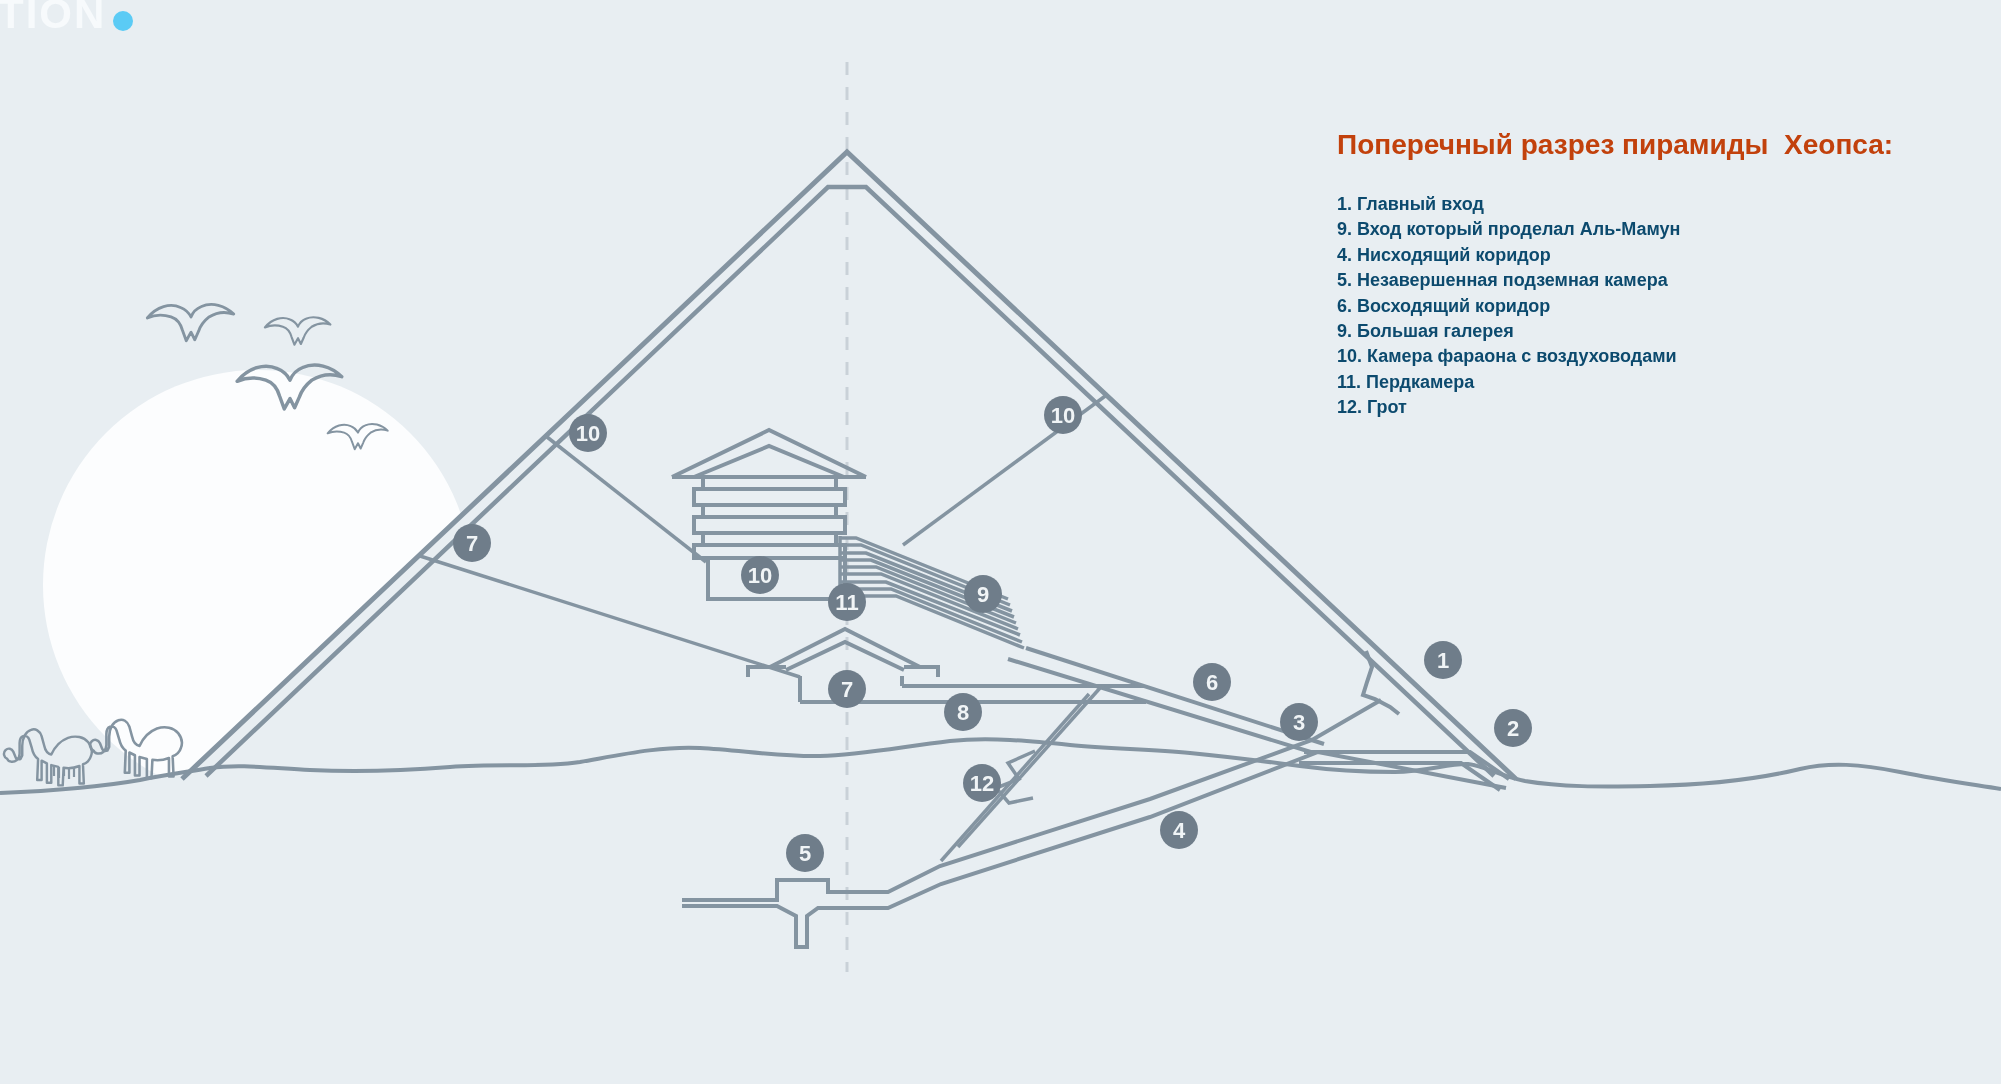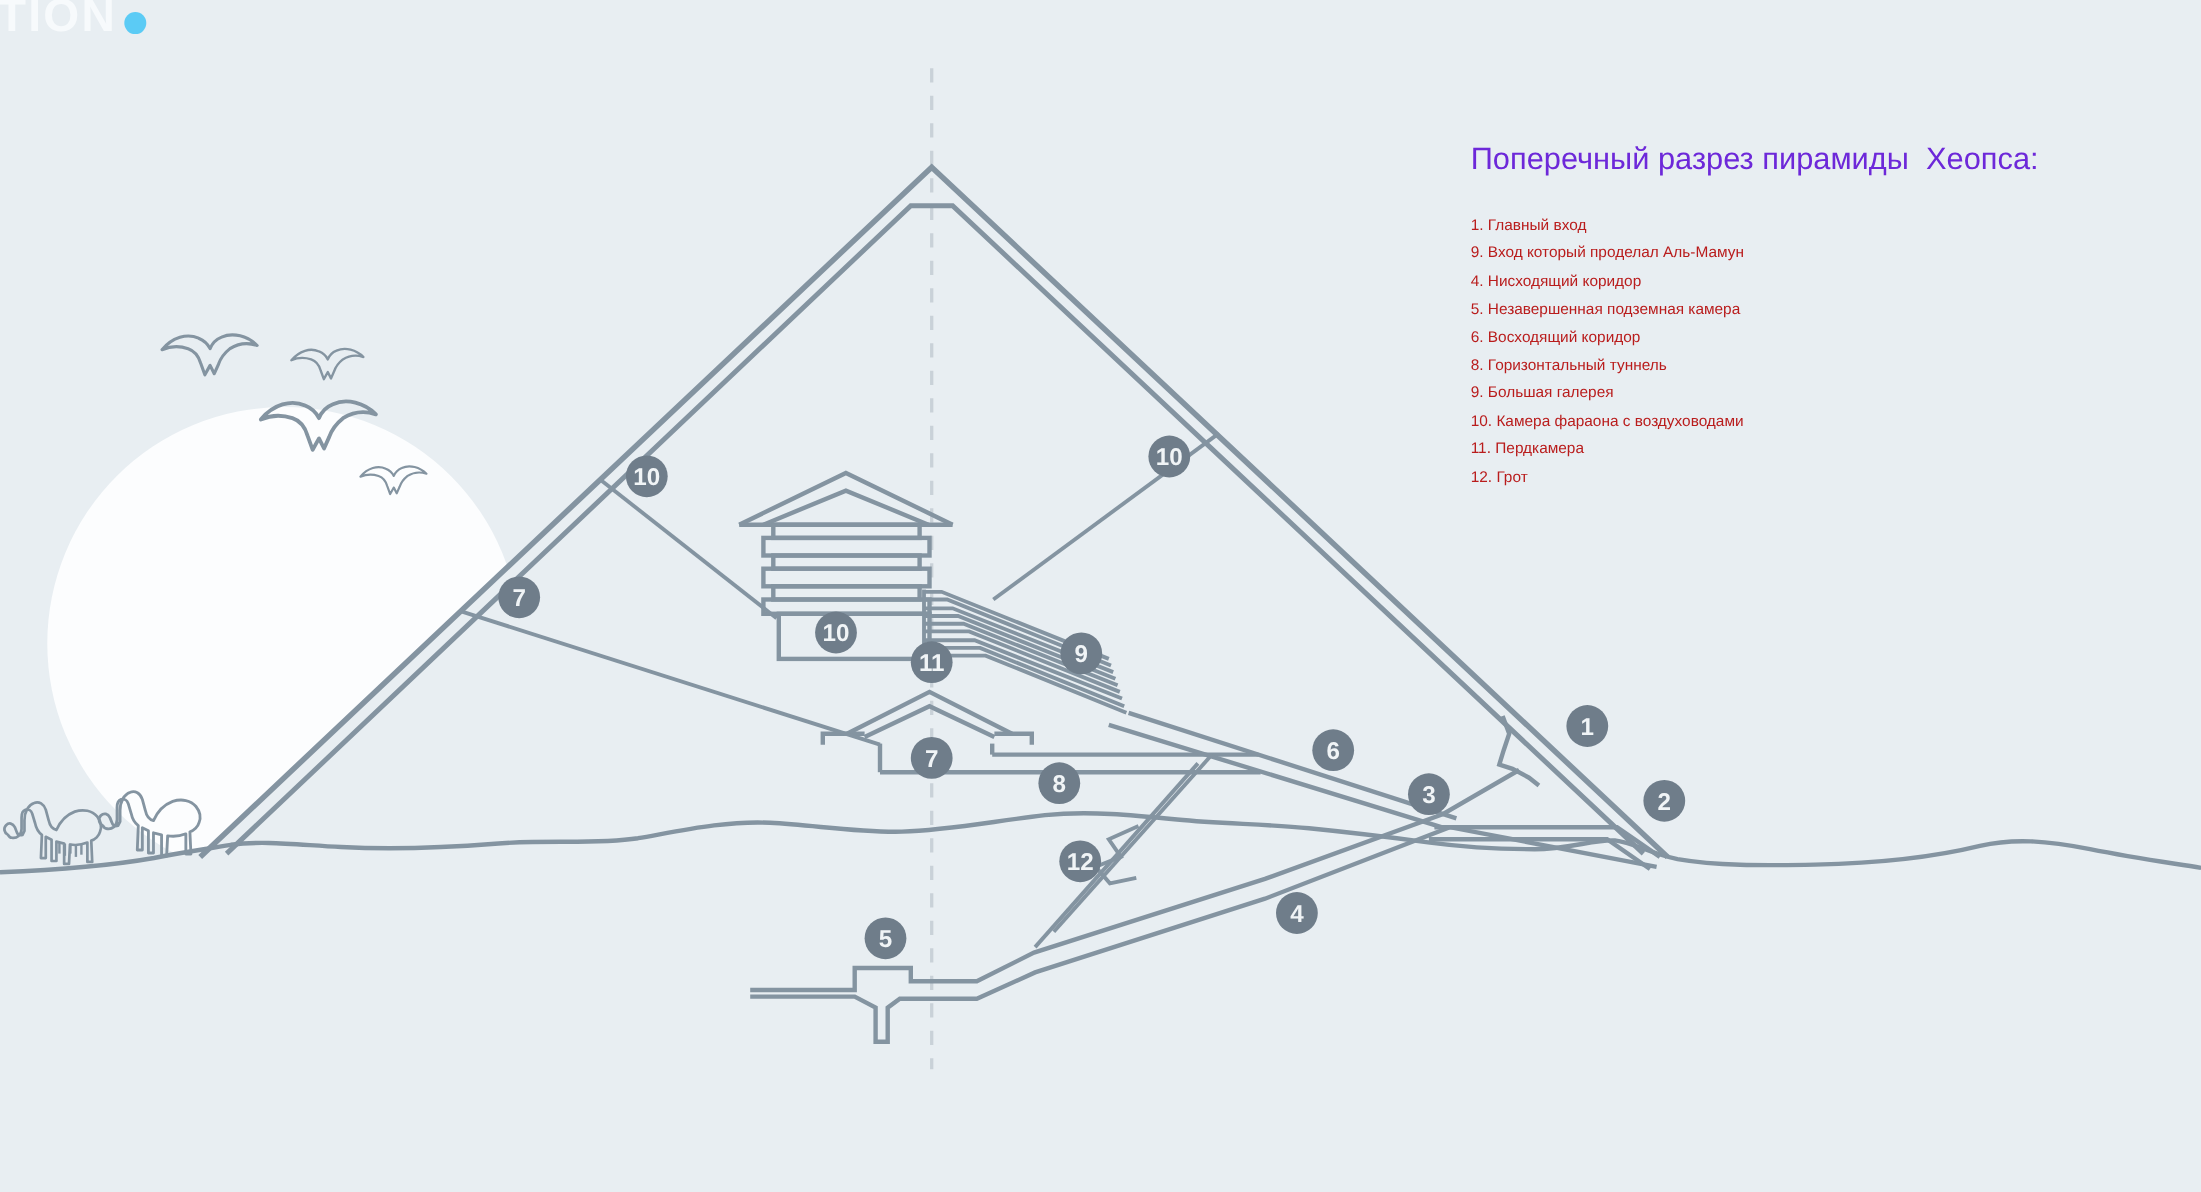--- a/index.html
+++ b/index.html
@@ -22,26 +22,26 @@
   .logo-dot{
     display:inline-block;width:20px;height:20px;border-radius:50%;
     background:#5bcbf5;margin-left:7px;margin-top:14px;
   }
   
   .legend{
     position:absolute;left:1337px;top:129px;width:560px;
     color:#525d68;
   }
   .legend-title{
-    font-size:28px;font-weight:normal;color:#6d28d9;
+    font-size:28px;font-weight:bold;color:#c2410c;
     white-space:pre-wrap;
     margin:0 0 31px 0;
   }
   .legend-item{
-    font-size:14px;line-height:25.4px;color:#b91c1c;
+    font-size:18px;line-height:25.4px;color:#0c4a6e;font-weight:bold;
   }
 </style>
 </head>
 <body>
 
 <svg id="scene" width="2001" height="1084" viewBox="0 0 2001 1084">
   <defs>
     <path id="gull" fill="none" stroke="#8494a1" stroke-width="3" stroke-linejoin="round" d="M-46,2 C-36,-10 -22,-14 -11,-9 C-6,-7 -2,-3 0,1 C2,-4 6,-8 11,-10 C22,-15 36,-11 45,-2
          C36,-5 27,-4 19,1 C14,5 10,10 8,16 L4,25 L0,17 L-5,26 L-9,15 C-11,8 -15,3 -21,1
          C-30,-2 -39,-1 -46,2 Z"></path>
@@ -231,19 +231,18 @@
 </div>
 
 <div class="legend">
   <div class="legend-title">Поперечный разрез пирамиды  Хеопса:</div>
   <div class="legend-items">
       <div class="legend-item">1. Главный вход</div>
       <div class="legend-item">9. Вход который проделал Аль-Мамун</div>
       <div class="legend-item">4. Нисходящий коридор</div>
       <div class="legend-item">5. Незавершенная подземная камера</div>
       <div class="legend-item">6. Восходящий коридор</div>
-      <div class="legend-item">8. Горизонтальный туннель</div>
       <div class="legend-item">9. Большая галерея</div>
       <div class="legend-item">10. Камера фараона с воздуховодами</div>
       <div class="legend-item">11. Пердкамера</div>
       <div class="legend-item">12. Грот</div>
     </div>
 </div>
 
 </body></html>

